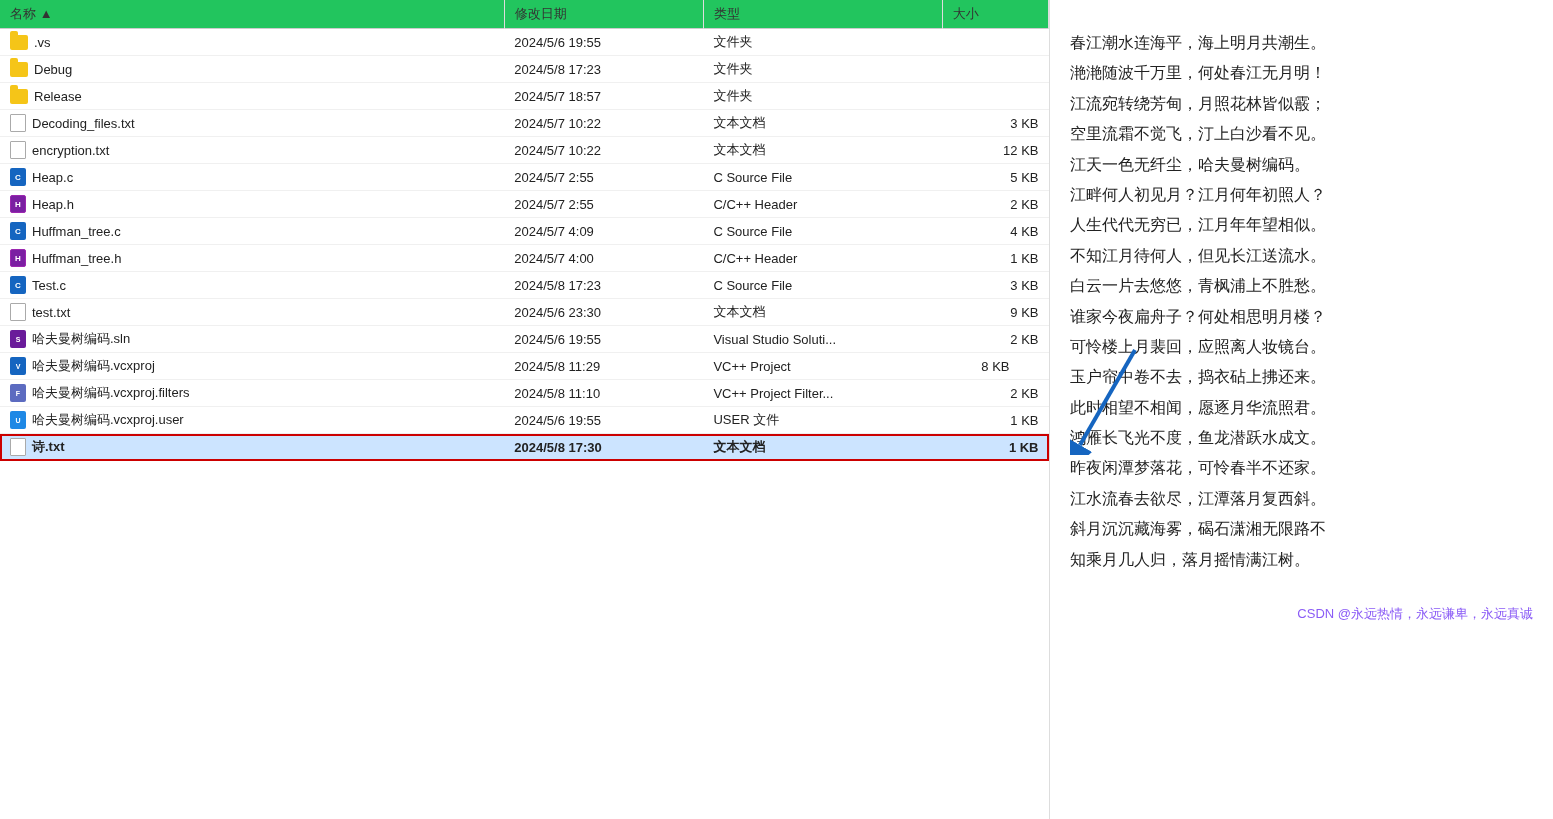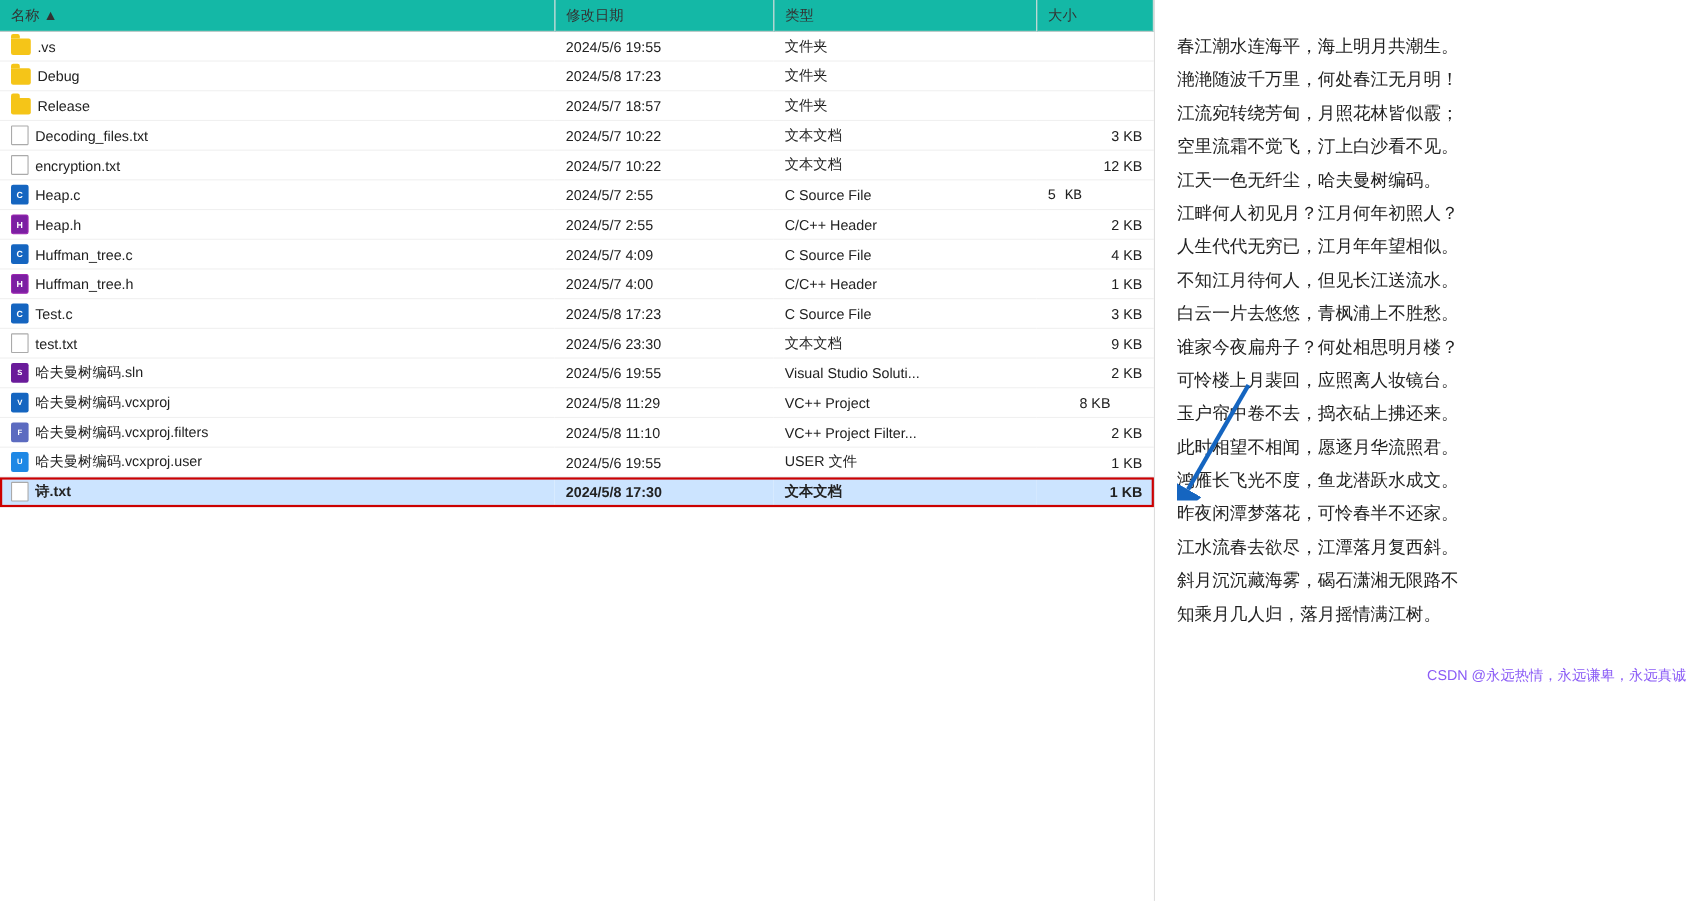--- a/index.html
+++ b/index.html
@@ -21,21 +21,21 @@
       border-right: 1px solid #ddd;
       overflow-y: auto;
     }
 
     .file-table {
       width: 100%;
       border-collapse: collapse;
     }
 
     .file-table thead tr {
-      background: #14b8a6;
+      background: #22c55e;
       border-bottom: 1px solid #ccc;
     }
 
     .file-table thead th {
       padding: 5px 10px;
       text-align: left;
       font-weight: normal;
       font-size: 13px;
       color: #333;
       border-right: 1px solid #ddd;
@@ -312,21 +312,21 @@
         </tr>
         <tr>
           <td>
             <div class="file-name-cell">
               <span class="icon-c">C</span>
               <span>Heap.c</span>
             </div>
           </td>
           <td>2024/5/7 2:55</td>
           <td>C Source File</td>
-          <td style="text-align: left; font-family: Liberation Mono, monospace;">5 KB</td>
+          <td style="text-align: right;">5 KB</td>
         </tr>
         <tr>
           <td>
             <div class="file-name-cell">
               <span class="icon-h">H</span>
               <span>Heap.h</span>
             </div>
           </td>
           <td>2024/5/7 2:55</td>
           <td>C/C++ Header</td>

